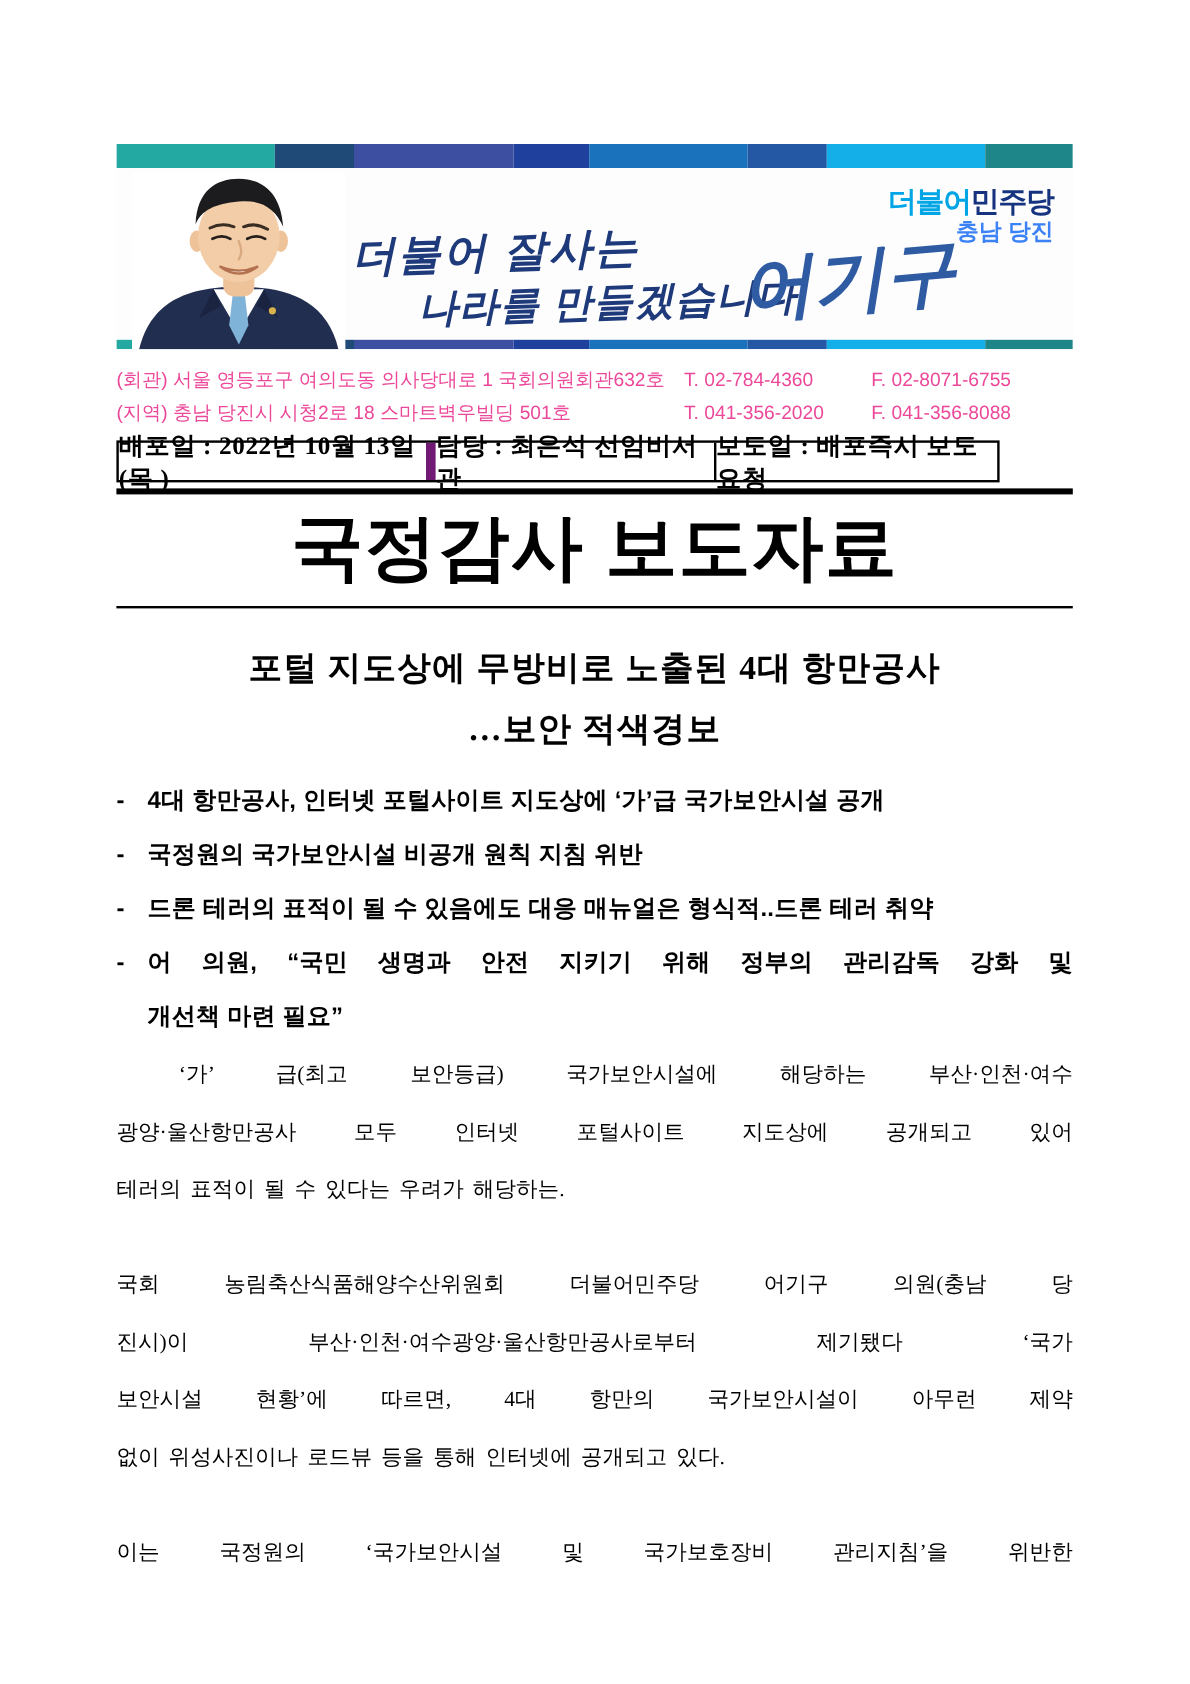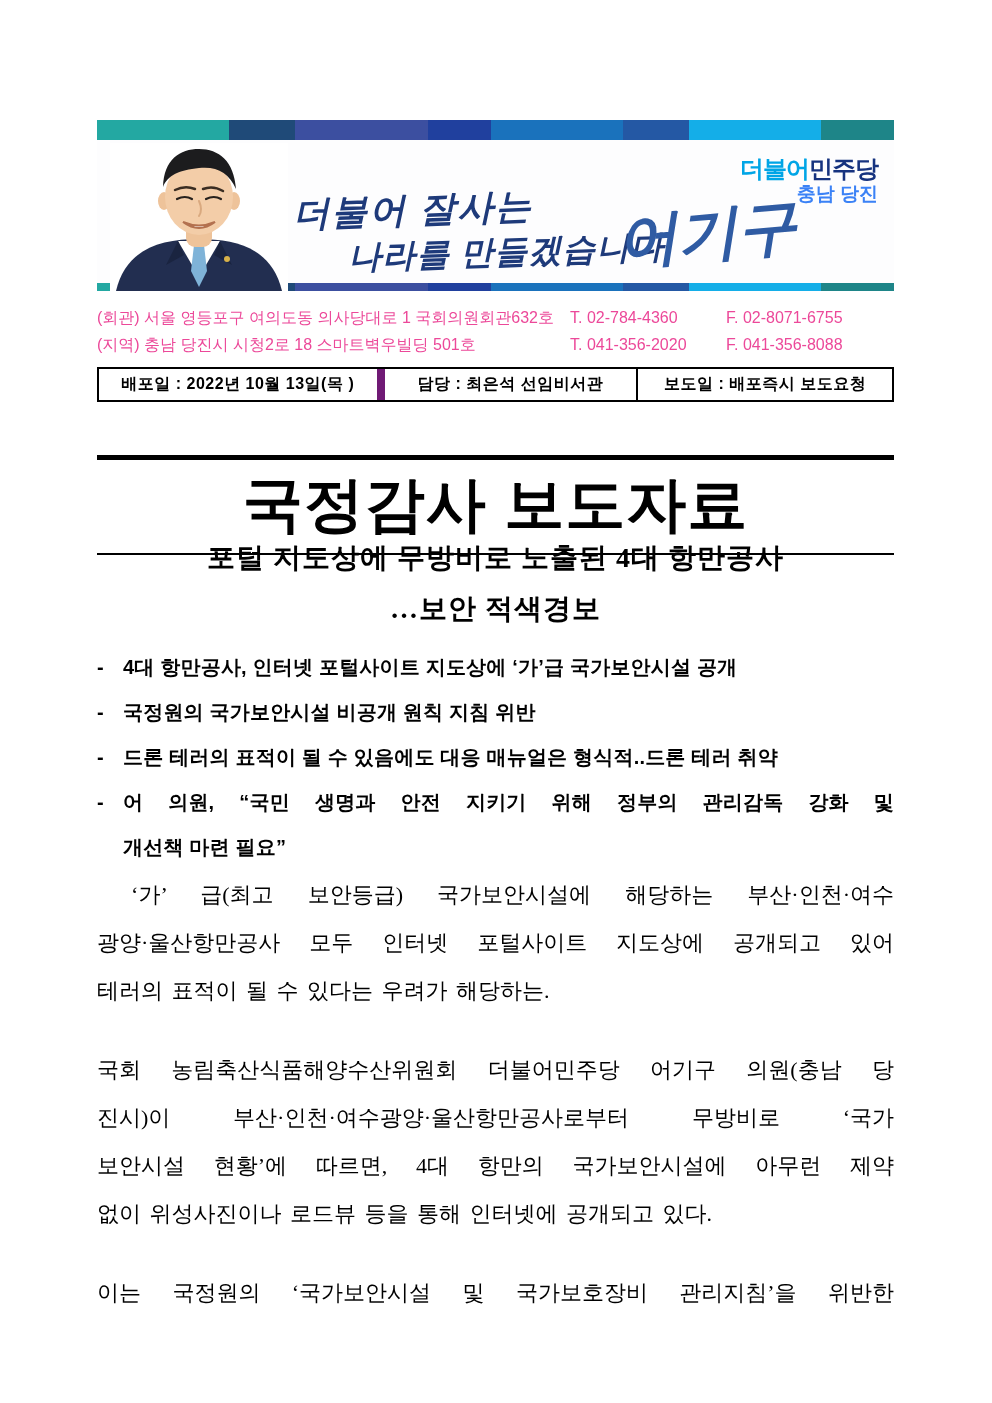--- a/index.html
+++ b/index.html
@@ -31,47 +31,47 @@
   .party-name .dk { color:#16337f; }
   .party-region { font-size:19px; font-weight:700; color:#3b82f6; margin-top:2px; }
 
   
   .contact { position:absolute; left:97px; top:304px; width:797px; font-size:16px; color:#ec4899; }
   .contact-line { position:relative; height:27px; line-height:27px; white-space:nowrap; }
   .contact-line .tel { position:absolute; left:473px; }
   .contact-line .fax { position:absolute; left:629px; }
 
   
-  .info-table { position:absolute; left:97px; top:367px; width:797px; height:35px; border:2px solid #000; box-sizing:border-box; display:flex; font-size:16px; font-weight:600; letter-spacing:0.5px; }
+  .info-table { position:absolute; left:97px; top:367px; width:736px; height:35px; border:2px solid #000; box-sizing:border-box; display:flex; font-size:21px; font-weight:600; letter-spacing:0.5px;font-family:Liberation Serif, serif; }
   .info-cell { display:flex; align-items:center; justify-content:center; height:100%; box-sizing:border-box; }
   .info-cell.c1 { width:35%; }
   .info-cell.c2 { width:33%; border-left:8px solid #701a75; border-right:2px solid #000; }
   .info-cell.c3 { width:32%; }
 
   
-  .title-block { position:absolute; left:97px; top:407px; width:797px;margin-top:48px; }
+  .title-block { position:absolute; left:97px; top:407px; width:797px; }
   .rule-thick { height:5px; background:#000; }
   .main-title { text-align:center; font-size:60px; font-weight:900; letter-spacing:1px; padding:5px 0 7px 0; }
   .rule-thin { height:2px; background:#000; }
 
   
   .headline { position:absolute; left:97px; top:536px; width:797px; text-align:center; font-family:"Liberation Serif","DejaVu Serif",serif; font-weight:bold; font-size:28px; letter-spacing:1px; }
   .headline .hl { line-height:44px; }
   .headline .hl2 { margin-top:7px; }
 
   
   .bullets { position:absolute; left:97px; top:645px; width:797px; font-size:20px; font-weight:bold; letter-spacing:0.2px; }
   .bullet { display:flex; }
   .bullet .dash { width:26px; flex:none; line-height:45px; }
   .bullet .blines { flex:1; }
   .bullet .bline { line-height:45px; }
   .stretch { text-align:justify; text-align-last:justify; }
 
   
-  .paras { position:absolute; left:97px; top:871px; width:797px; font-family:"Liberation Serif","DejaVu Serif",serif; font-size:22px; word-spacing:3px; }
+  .paras { position:absolute; left:97px; top:871px; width:797px; font-family:"Liberation Serif","DejaVu Serif",serif; font-size:18px; word-spacing:3px; }
   .para { margin:0 0 31px 0; }
   .pline { line-height:48px; }
 </style>
 </head>
 <body>
 
 <div class="page">
 
   <div class="banner">
     <div class="banner-body"></div>
@@ -182,22 +182,22 @@
   </div>
 
   <div class="paras">
     <div class="para">
       <div class="pline stretch">&nbsp;‘가’ 급(최고 보안등급) 국가보안시설에 해당하는 부산·인천·여수</div>
       <div class="pline stretch">광양·울산항만공사 모두 인터넷 포털사이트 지도상에 공개되고 있어</div>
       <div class="pline">테러의 표적이 될 수 있다는 우려가 해당하는.</div>
     </div>
     <div class="para">
       <div class="pline stretch">국회 농림축산식품해양수산위원회 더불어민주당 어기구 의원(충남 당</div>
-      <div class="pline stretch">진시)이 부산·인천·여수광양·울산항만공사로부터 무방비로 ‘국가</div>
-      <div class="pline stretch">보안시설 현황’에 따르면, 4대 항만의 국가보안시설에 아무런 제약</div>
+      <div class="pline stretch">진시)이 부산·인천·여수광양·울산항만공사로부터 제기됐다 ‘국가</div>
+      <div class="pline stretch">보안시설 현황’에 따르면, 4대 항만의 국가보안시설이 아무런 제약</div>
       <div class="pline">없이 위성사진이나 로드뷰 등을 통해 인터넷에 공개되고 있다.</div>
     </div>
     <div class="para">
       <div class="pline stretch">이는 국정원의 ‘국가보안시설 및 국가보호장비 관리지침’을 위반한</div>
     </div>
   </div>
 
 </div>
 
 </body></html>

